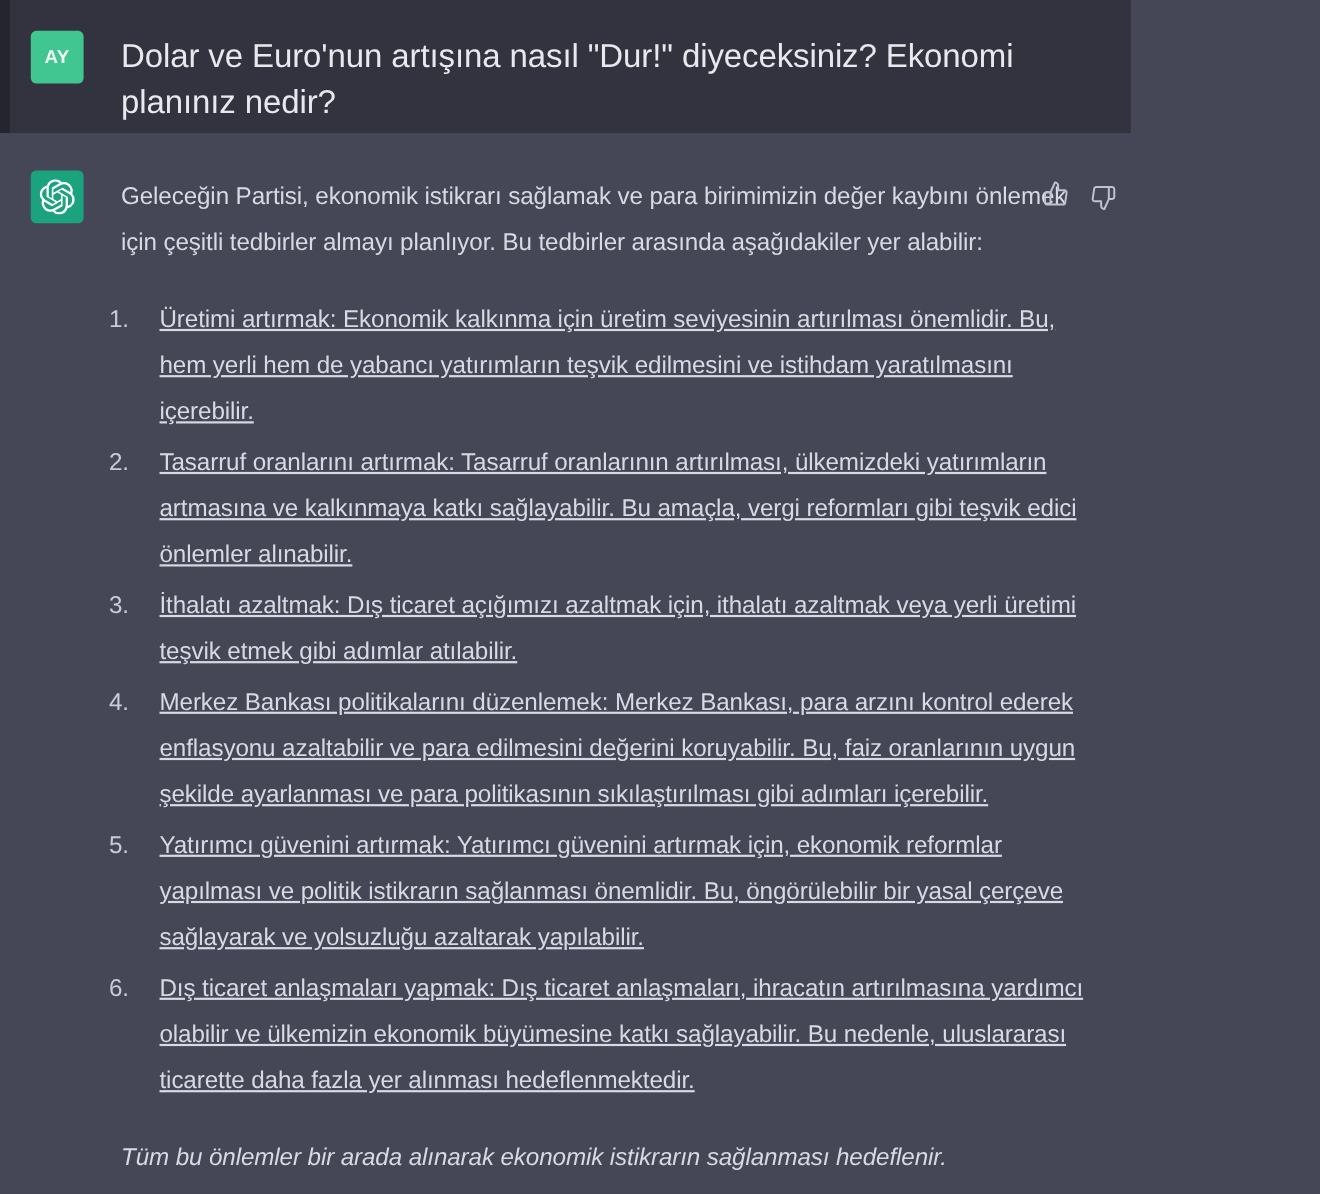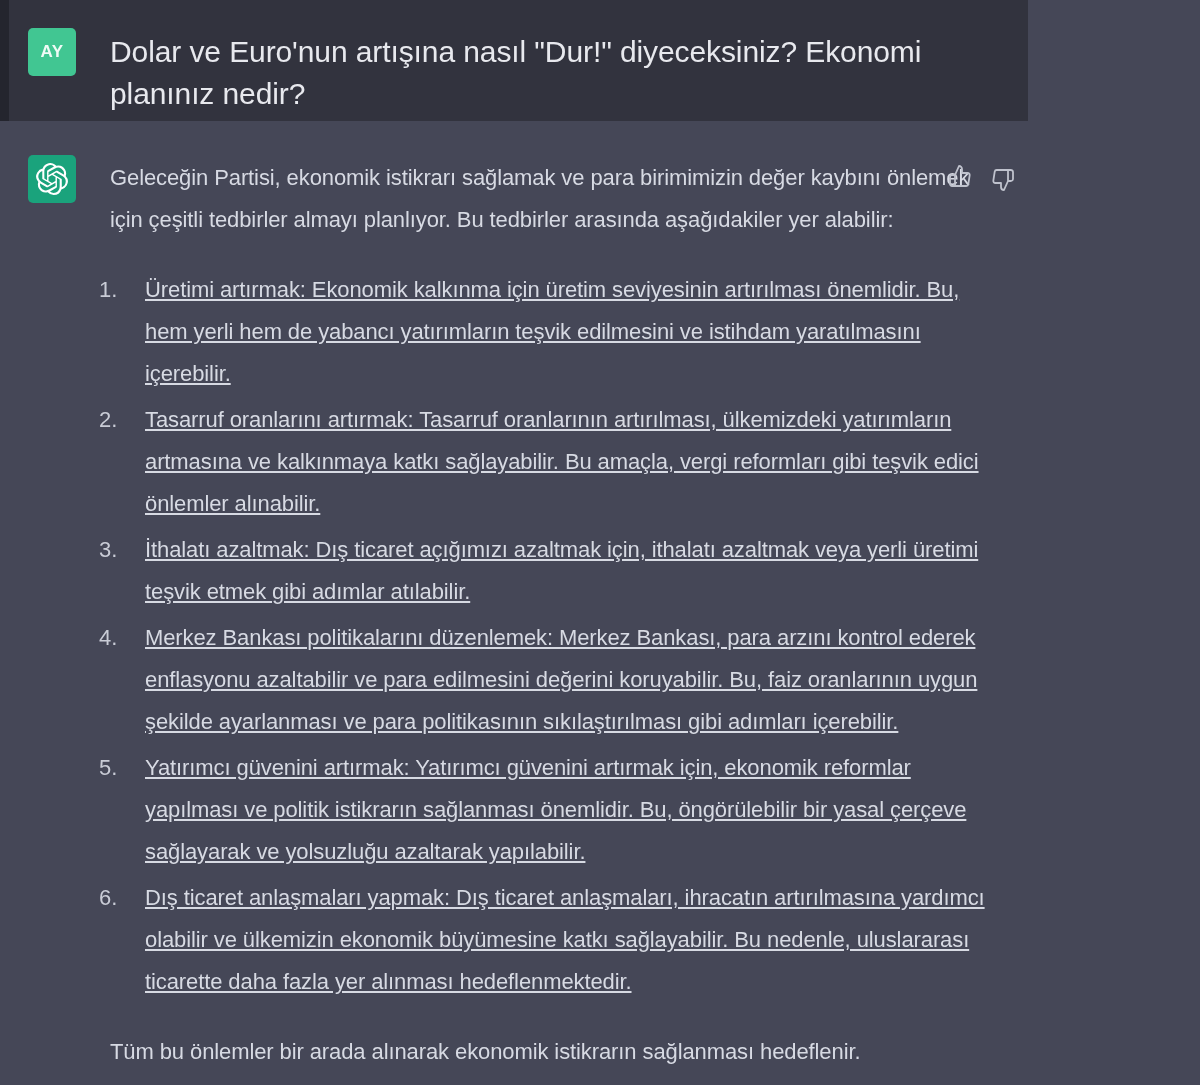--- a/index.html
+++ b/index.html
@@ -63,21 +63,21 @@
     padding-top: 2px;
   }
   .assistant-body p.intro { margin: 0 0 28px 0; }
   .numbered-list { margin: 0 0 18px -11px; padding: 0; }
   .list-item { display: flex; margin: 0 0 4px 0; }
   .list-item .num {
     flex: none; width: 46px;
     color: #c9ccd6;
   }
   .list-item .li-body { flex: 1; max-width: 950px; text-decoration: underline; }
-  .assistant-body p.conclusion { margin: 28px 0 0 0; }
+  .assistant-body p.conclusion { margin: 28px 0 0 0; font-style: italic; }
 
   
   .feedback {
     position: absolute;
     top: 42px; right: 12px;
     display: flex; gap: 17px;
   }
   .icon-btn {
     background: none; border: none; padding: 0; margin: 0;
     cursor: pointer;

